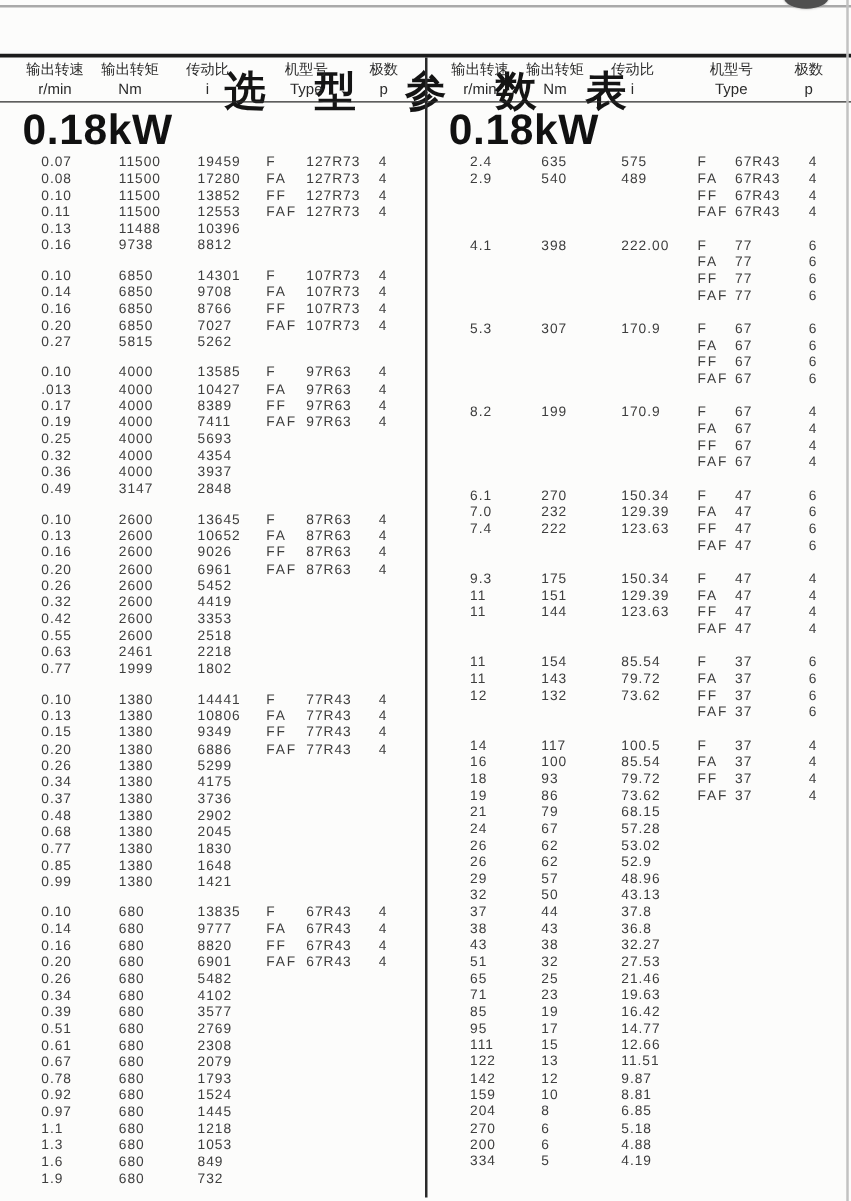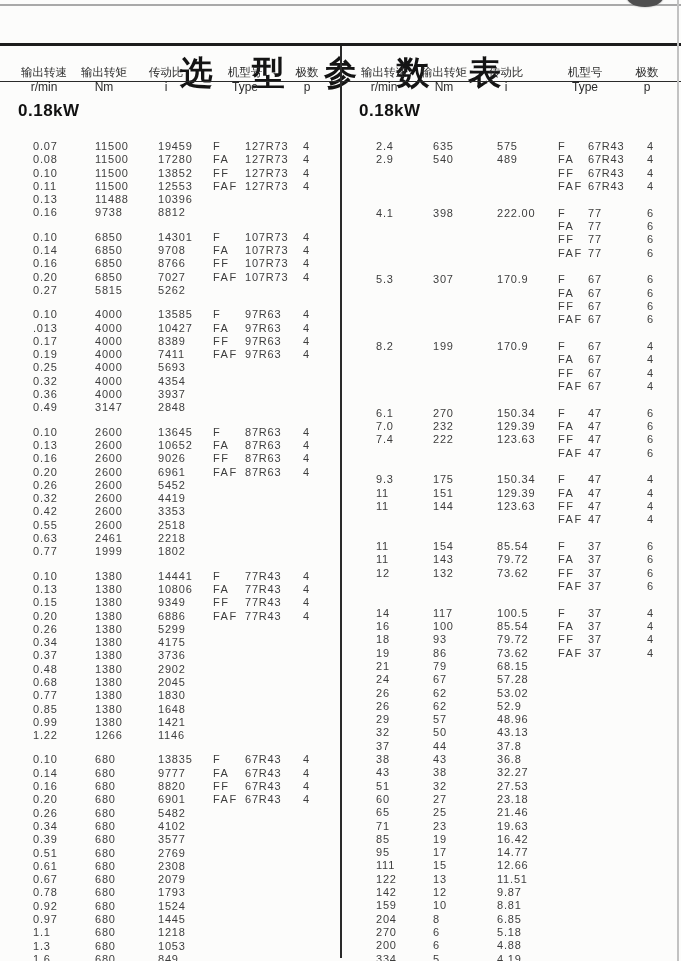--- a/index.html
+++ b/index.html
@@ -16,34 +16,34 @@
   .right-edge{position:absolute;left:677px;top:0;width:2px;height:961px;background:#c2c2c2;}
   .corner-dot{position:absolute;left:627px;top:-12px;width:36px;height:19px;border-radius:50%;
     background:#4f4f4f;box-shadow:0 0 2px #9a9a9a;}
   
   .page-title{
     position:absolute;left:0;top:5px;width:681px;text-align:center;
     font-size:33px;font-weight:bold;color:#141414;letter-spacing:15px;
     text-indent:15px;white-space:nowrap;margin-top:46px;
   }
   
-  .half{position:absolute;top:16px;height:934px;}
+  .half{position:absolute;top:0;height:934px;}
   .half.left{left:0;width:340px;
     --c1:33px;--c2:95px;--c3:158px;--c4:213px;--c5:245px;--c6:303px;}
   .half.right{left:341px;width:340px;
     --c1:35px;--c2:92px;--c3:156px;--c4:217px;--c5:247px;--c6:306px;}
   
   .hc{position:absolute;top:49px;width:96px;margin-left:-48px;text-align:center;
       color:#2b2b2b;font-size:11.5px;line-height:15px;white-space:nowrap;}
   .hc .unit{font-size:12px;}
   .h1{left:44px}.h2{left:104px}.h3{left:166px}.h4{left:245px}.h5{left:307px}
   .half.right .h1{left:43px}.half.right .h2{left:103px}
   .half.right .h3{left:165px}.half.right .h4{left:244px}.half.right .h5{left:306px}
   
-  .kw{position:absolute;left:18px;top:85px;font-size:17px;font-weight:bold;color:#111;
+  .kw{position:absolute;left:18px;top:85px;font-size:34px;font-weight:bold;color:#111;
       letter-spacing:0.5px;}
   
   .rows{position:absolute;left:0;top:124px;width:100%;}
   .block{margin-bottom:11px;}
   .half.right .block{margin-bottom:13.5px;}
   .block:last-child{margin-bottom:0;}
   .row{position:relative;height:13.3px;}
   .cell{position:absolute;top:0;font-size:11px;line-height:13px;letter-spacing:0.8px;
         color:#3d3d3d;white-space:nowrap;}
   .c1{left:var(--c1)}.c2{left:var(--c2)}.c3{left:var(--c3)}
@@ -350,25 +350,20 @@
         <div class="row">
           <span class="cell c1">0.85</span>
           <span class="cell c2">1380</span>
           <span class="cell c3">1648</span>
         </div>
         <div class="row">
           <span class="cell c1">0.99</span>
           <span class="cell c2">1380</span>
           <span class="cell c3">1421</span>
         </div>
-        <div class="row">
-          <span class="cell c1">1.22</span>
-          <span class="cell c2">1266</span>
-          <span class="cell c3">1146</span>
-        </div>
       </div>
       <div class="block">
         <div class="row">
           <span class="cell c1">0.10</span>
           <span class="cell c2">680</span>
           <span class="cell c3">13835</span>
           <span class="cell c4">F</span>
           <span class="cell c5">67R43</span>
           <span class="cell c6">4</span>
         </div>
@@ -761,25 +756,20 @@
           <span class="cell c1">43</span>
           <span class="cell c2">38</span>
           <span class="cell c3">32.27</span>
         </div>
         <div class="row">
           <span class="cell c1">51</span>
           <span class="cell c2">32</span>
           <span class="cell c3">27.53</span>
         </div>
         <div class="row">
-          <span class="cell c1">60</span>
-          <span class="cell c2">27</span>
-          <span class="cell c3">23.18</span>
-        </div>
-        <div class="row">
           <span class="cell c1">65</span>
           <span class="cell c2">25</span>
           <span class="cell c3">21.46</span>
         </div>
         <div class="row">
           <span class="cell c1">71</span>
           <span class="cell c2">23</span>
           <span class="cell c3">19.63</span>
         </div>
         <div class="row">

